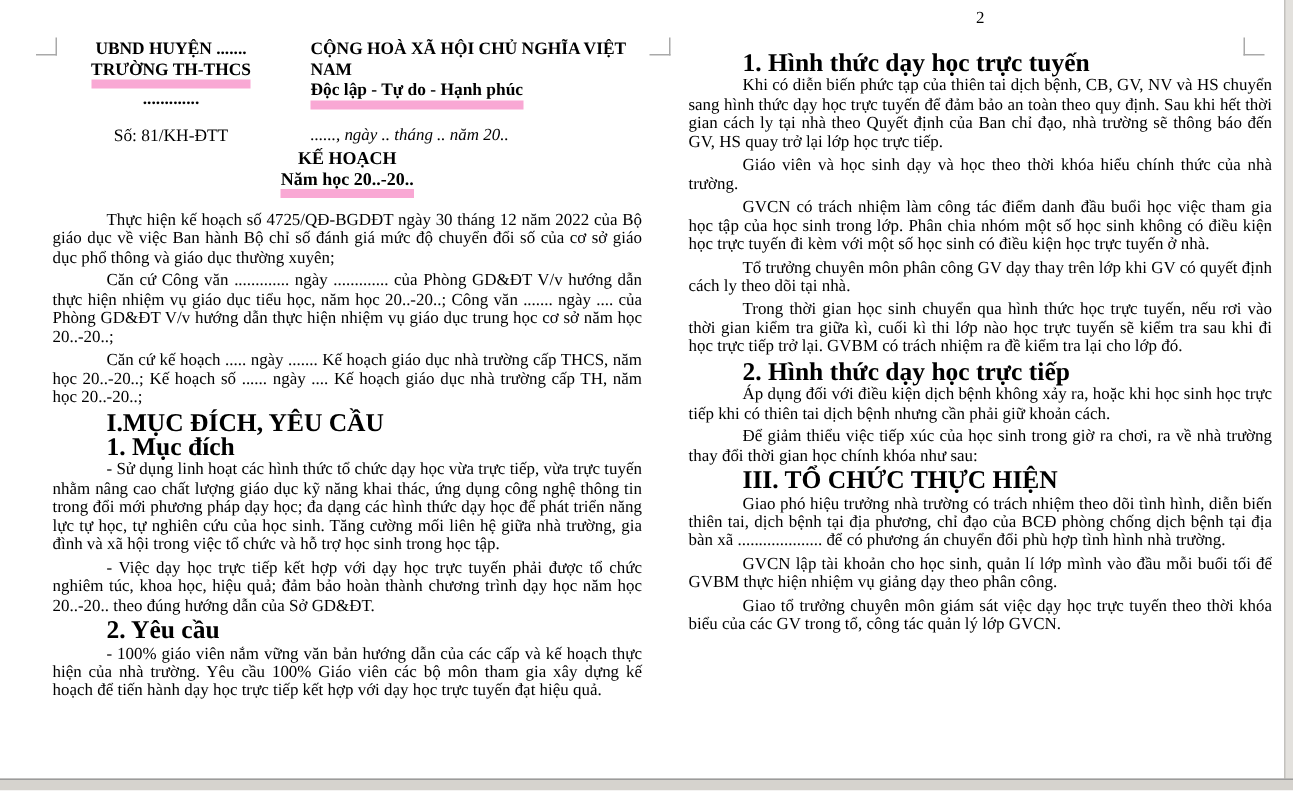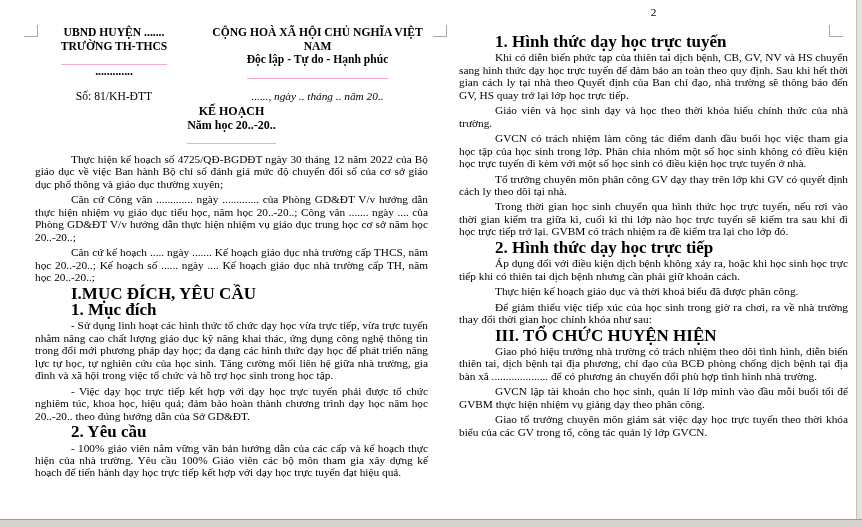--- a/index.html
+++ b/index.html
@@ -13,22 +13,22 @@
   .col2{left:459px;top:6px;width:389px;}
 
   
   .mark{position:absolute;width:13px;height:11px;}
   .mark.tl{border-right:1px solid #a9a9a9;border-bottom:1px solid #a9a9a9;}
   .mark.tr{border-left:1px solid #a9a9a9;border-bottom:1px solid #a9a9a9;}
 
   
   .hdr{display:flex;align-items:flex-start;}
   .hdr-left{width:158px;text-align:center;font-weight:bold;font-size:11.6px;line-height:13.5px;}
-  .hdr-right{flex:1;margin-left:14px;text-align:center;font-weight:bold;font-size:11.6px;line-height:13.5px;}
-  .u{display:inline-block;border-bottom:1px solid #f9a8d4;padding-bottom:11px;}
+  .hdr-right{flex:1;margin-left:14px;text-align:left;font-weight:bold;font-size:11.6px;line-height:13.5px;}
+  .u{display:inline-block;border-bottom:6px solid #f9a8d4;padding-bottom:0px;}
   .doc-number{margin-top:11px;font-weight:normal;font-size:11.6px;}
   .date-line{margin-top:11px;font-weight:normal;font-style:italic;font-size:11.3px;}
 
   .title-block{margin-top:2px;text-align:center;font-weight:bold;font-size:12px;line-height:13.5px;}
 
   .body-block{margin-top:9px;}
   .para{font-size:11.3px;line-height:12.45px;text-align:justify;text-indent:36px;margin:0 0 3px 0;}
   .hpara{font-size:17px;line-height:12.45px;font-weight:bold;text-indent:36px;text-align:left;margin:4px 0 3px 0;}
 
   .pageno{text-align:center;font-size:11.3px;line-height:13px;}
@@ -84,23 +84,22 @@
 
   <div class="p2-body">
     <p class="hpara">1.  Hình thức dạy học trực tuyến</p>
     <p class="para">Khi có diễn biến phức tạp của thiên tai dịch bệnh, CB, GV, NV và HS chuyển sang hình thức dạy học trực tuyến để đảm bảo an toàn theo quy định. Sau khi hết thời gian cách ly tại nhà theo Quyết định của Ban chỉ đạo, nhà trường sẽ thông báo đến GV, HS quay trở lại lớp học trực tiếp.</p>
     <p class="para">Giáo viên và học sinh dạy và học theo thời khóa hiểu chính thức của nhà trường.</p>
     <p class="para">GVCN có trách nhiệm làm công tác điểm danh đầu buổi học việc tham gia học tập của học sinh trong lớp. Phân chia nhóm một số học sinh không có điều kiện học trực tuyến đi kèm với một số học sinh có điều kiện học trực tuyến ở nhà.</p>
     <p class="para">Tổ trưởng chuyên môn phân công GV dạy thay trên lớp khi GV có quyết định cách ly theo dõi tại nhà.</p>
     <p class="para">Trong thời gian học sinh chuyển qua hình thức học trực tuyến, nếu rơi vào thời gian kiểm tra giữa kì, cuối kì thi lớp nào học trực tuyến sẽ kiểm tra sau khi đi học trực tiếp trở lại. GVBM có trách nhiệm ra đề kiểm tra lại cho lớp đó.</p>
     <p class="hpara">2. Hình thức dạy học trực tiếp</p>
     <p class="para">Áp dụng đối với điều kiện dịch bệnh không xảy ra, hoặc khi học sinh học trực tiếp khi có thiên tai dịch bệnh nhưng cần phải giữ khoản cách.</p>
-    <p class="para">Thực hiện kế hoạch giáo dục và thời khoá biểu đã được phân công.</p>
     <p class="para">Để giảm thiểu việc tiếp xúc của học sinh trong giờ ra chơi, ra về nhà trường thay đổi thời gian học chính khóa như sau:</p>
-    <p class="hpara">III. TỔ CHỨC HUYỆN HIỆN</p>
+    <p class="hpara">III. TỔ CHỨC THỰC HIỆN</p>
     <p class="para">Giao phó hiệu trưởng nhà trường có trách nhiệm theo dõi tình hình, diễn biến thiên tai, dịch bệnh tại địa phương, chỉ đạo của BCĐ phòng chống dịch bệnh tại địa bàn xã .................... để có phương án chuyển đổi phù hợp tình hình nhà trường.</p>
     <p class="para">GVCN lập tài khoản cho học sinh, quản lí lớp mình vào đầu mỗi buổi tối để GVBM thực hiện nhiệm vụ giảng dạy theo phân công.</p>
     <p class="para">Giao tổ trưởng chuyên môn giám sát việc dạy học trực tuyến theo thời khóa biểu của các GV trong tổ, công tác quản lý lớp GVCN.</p>
   </div>
 </div>
 
 <div class="right-bar"></div>
 <div class="bottom-bar"></div>
 
 </body></html>

